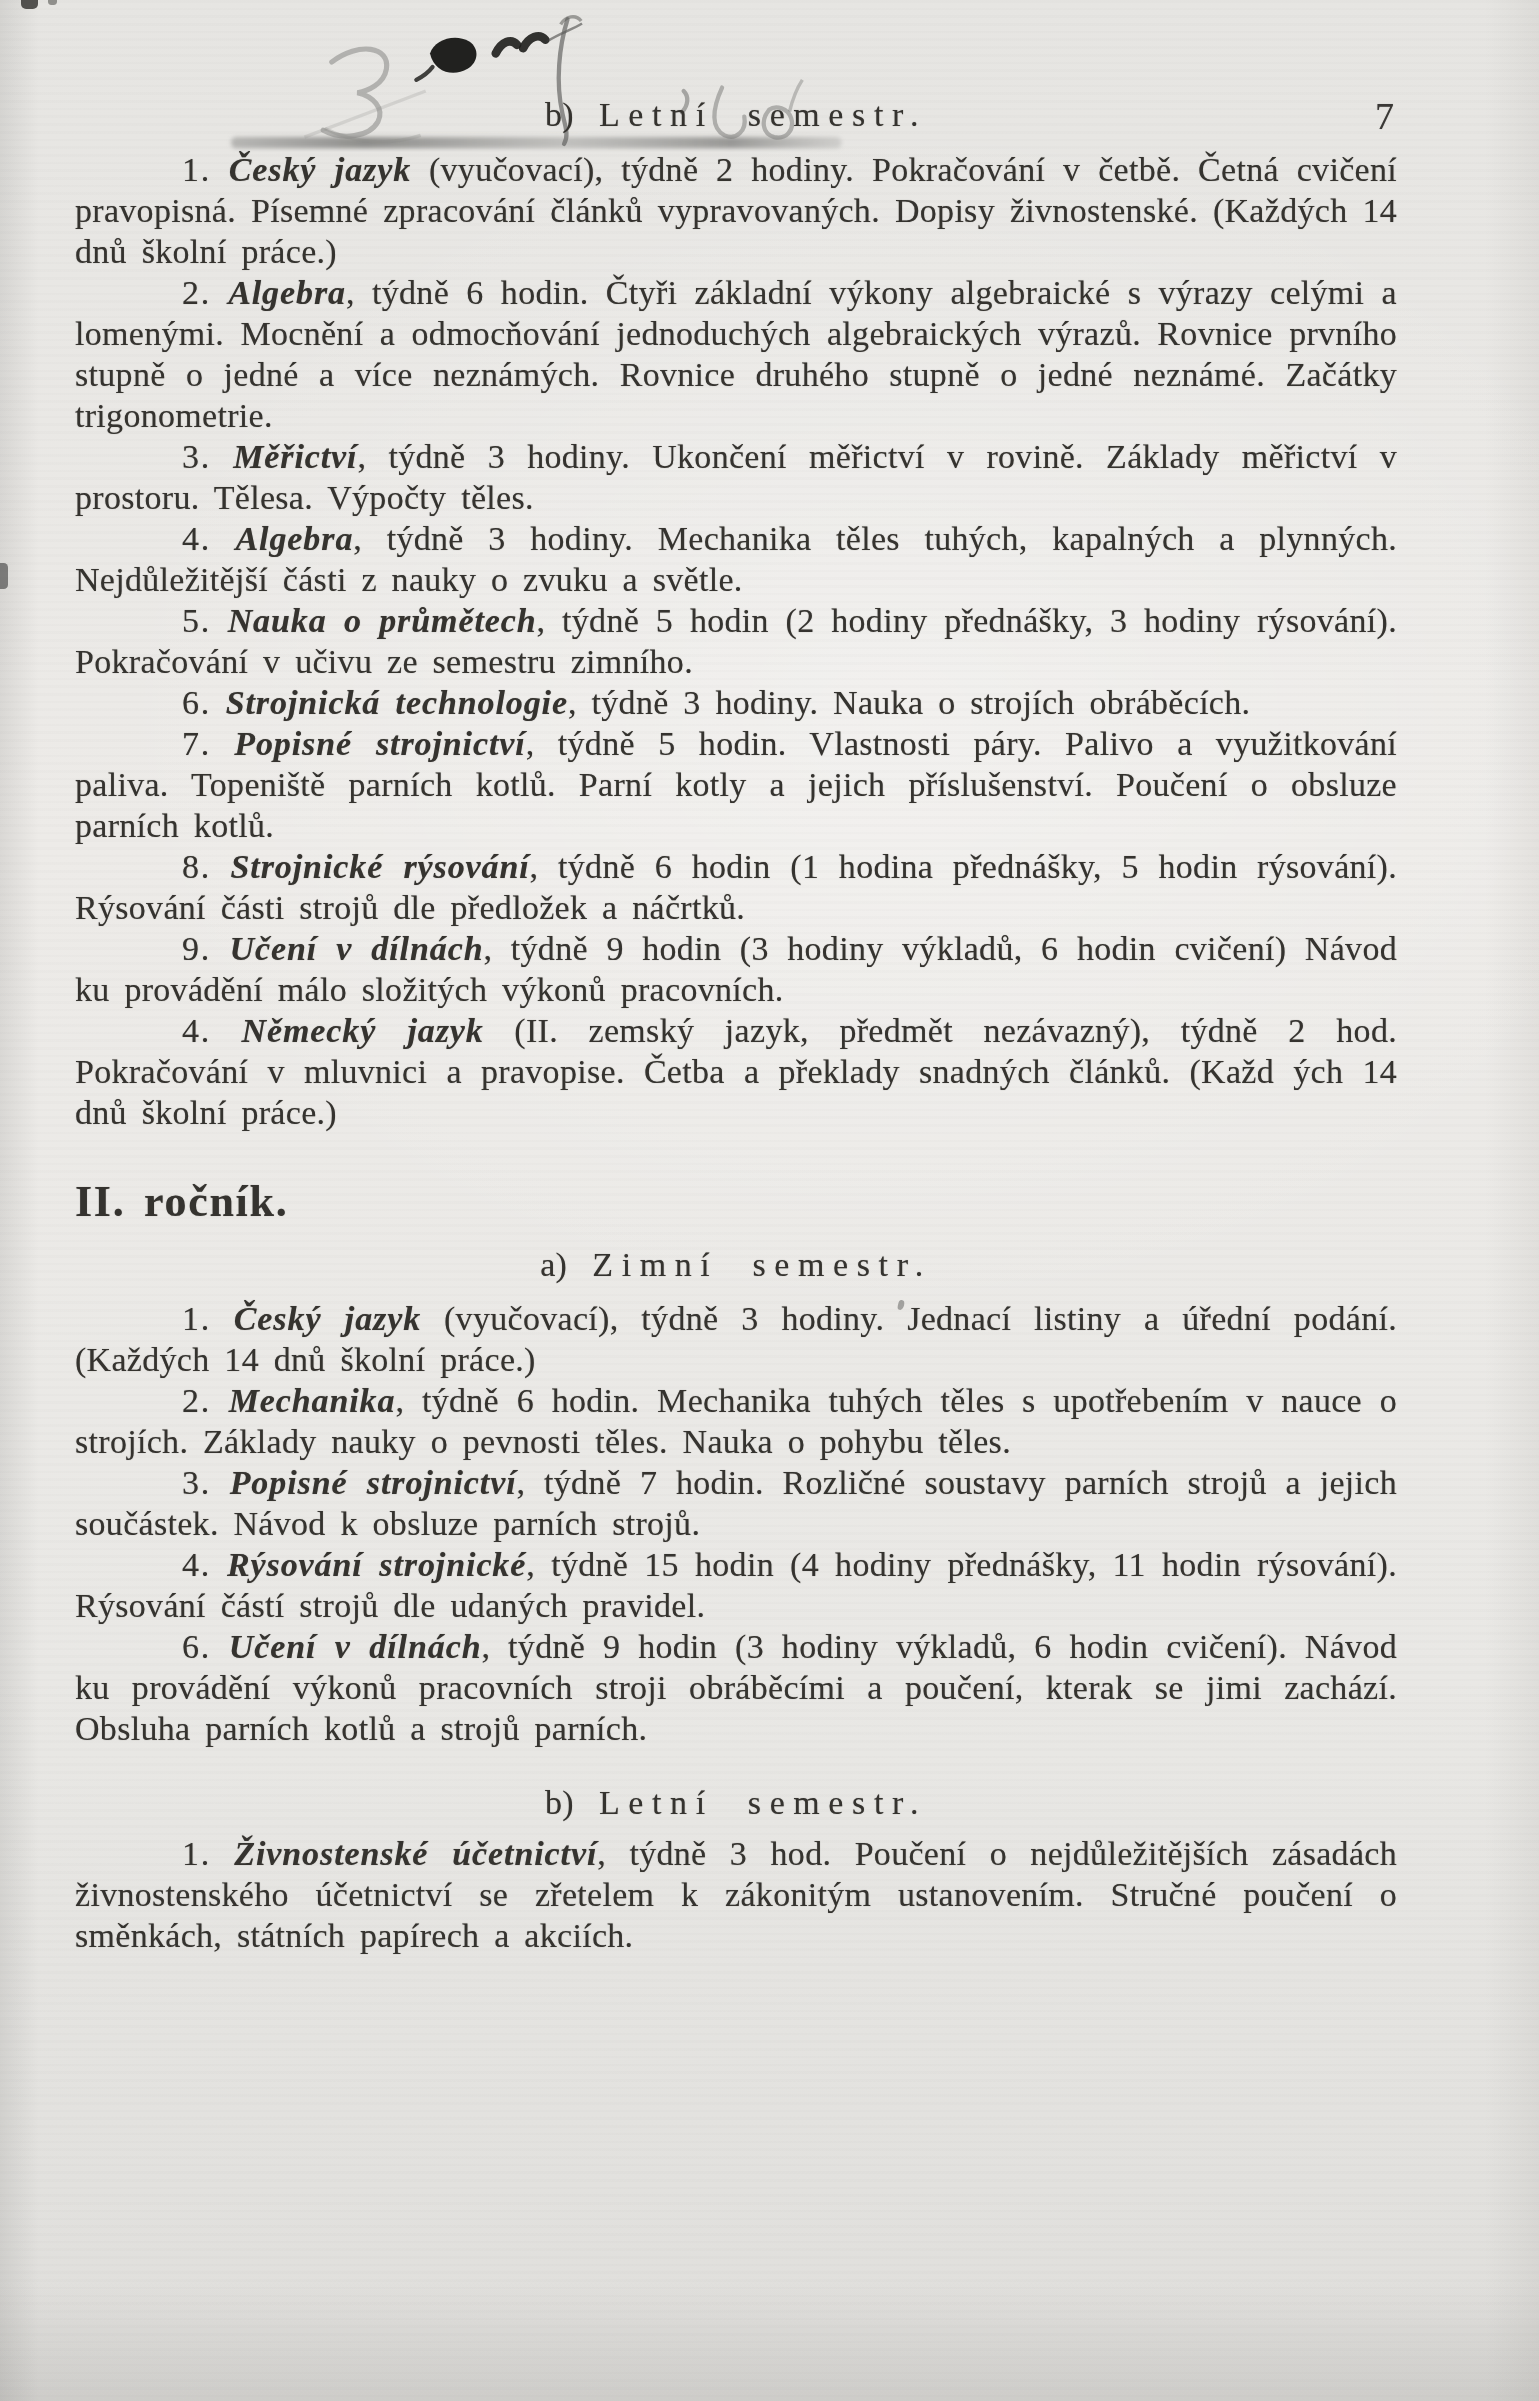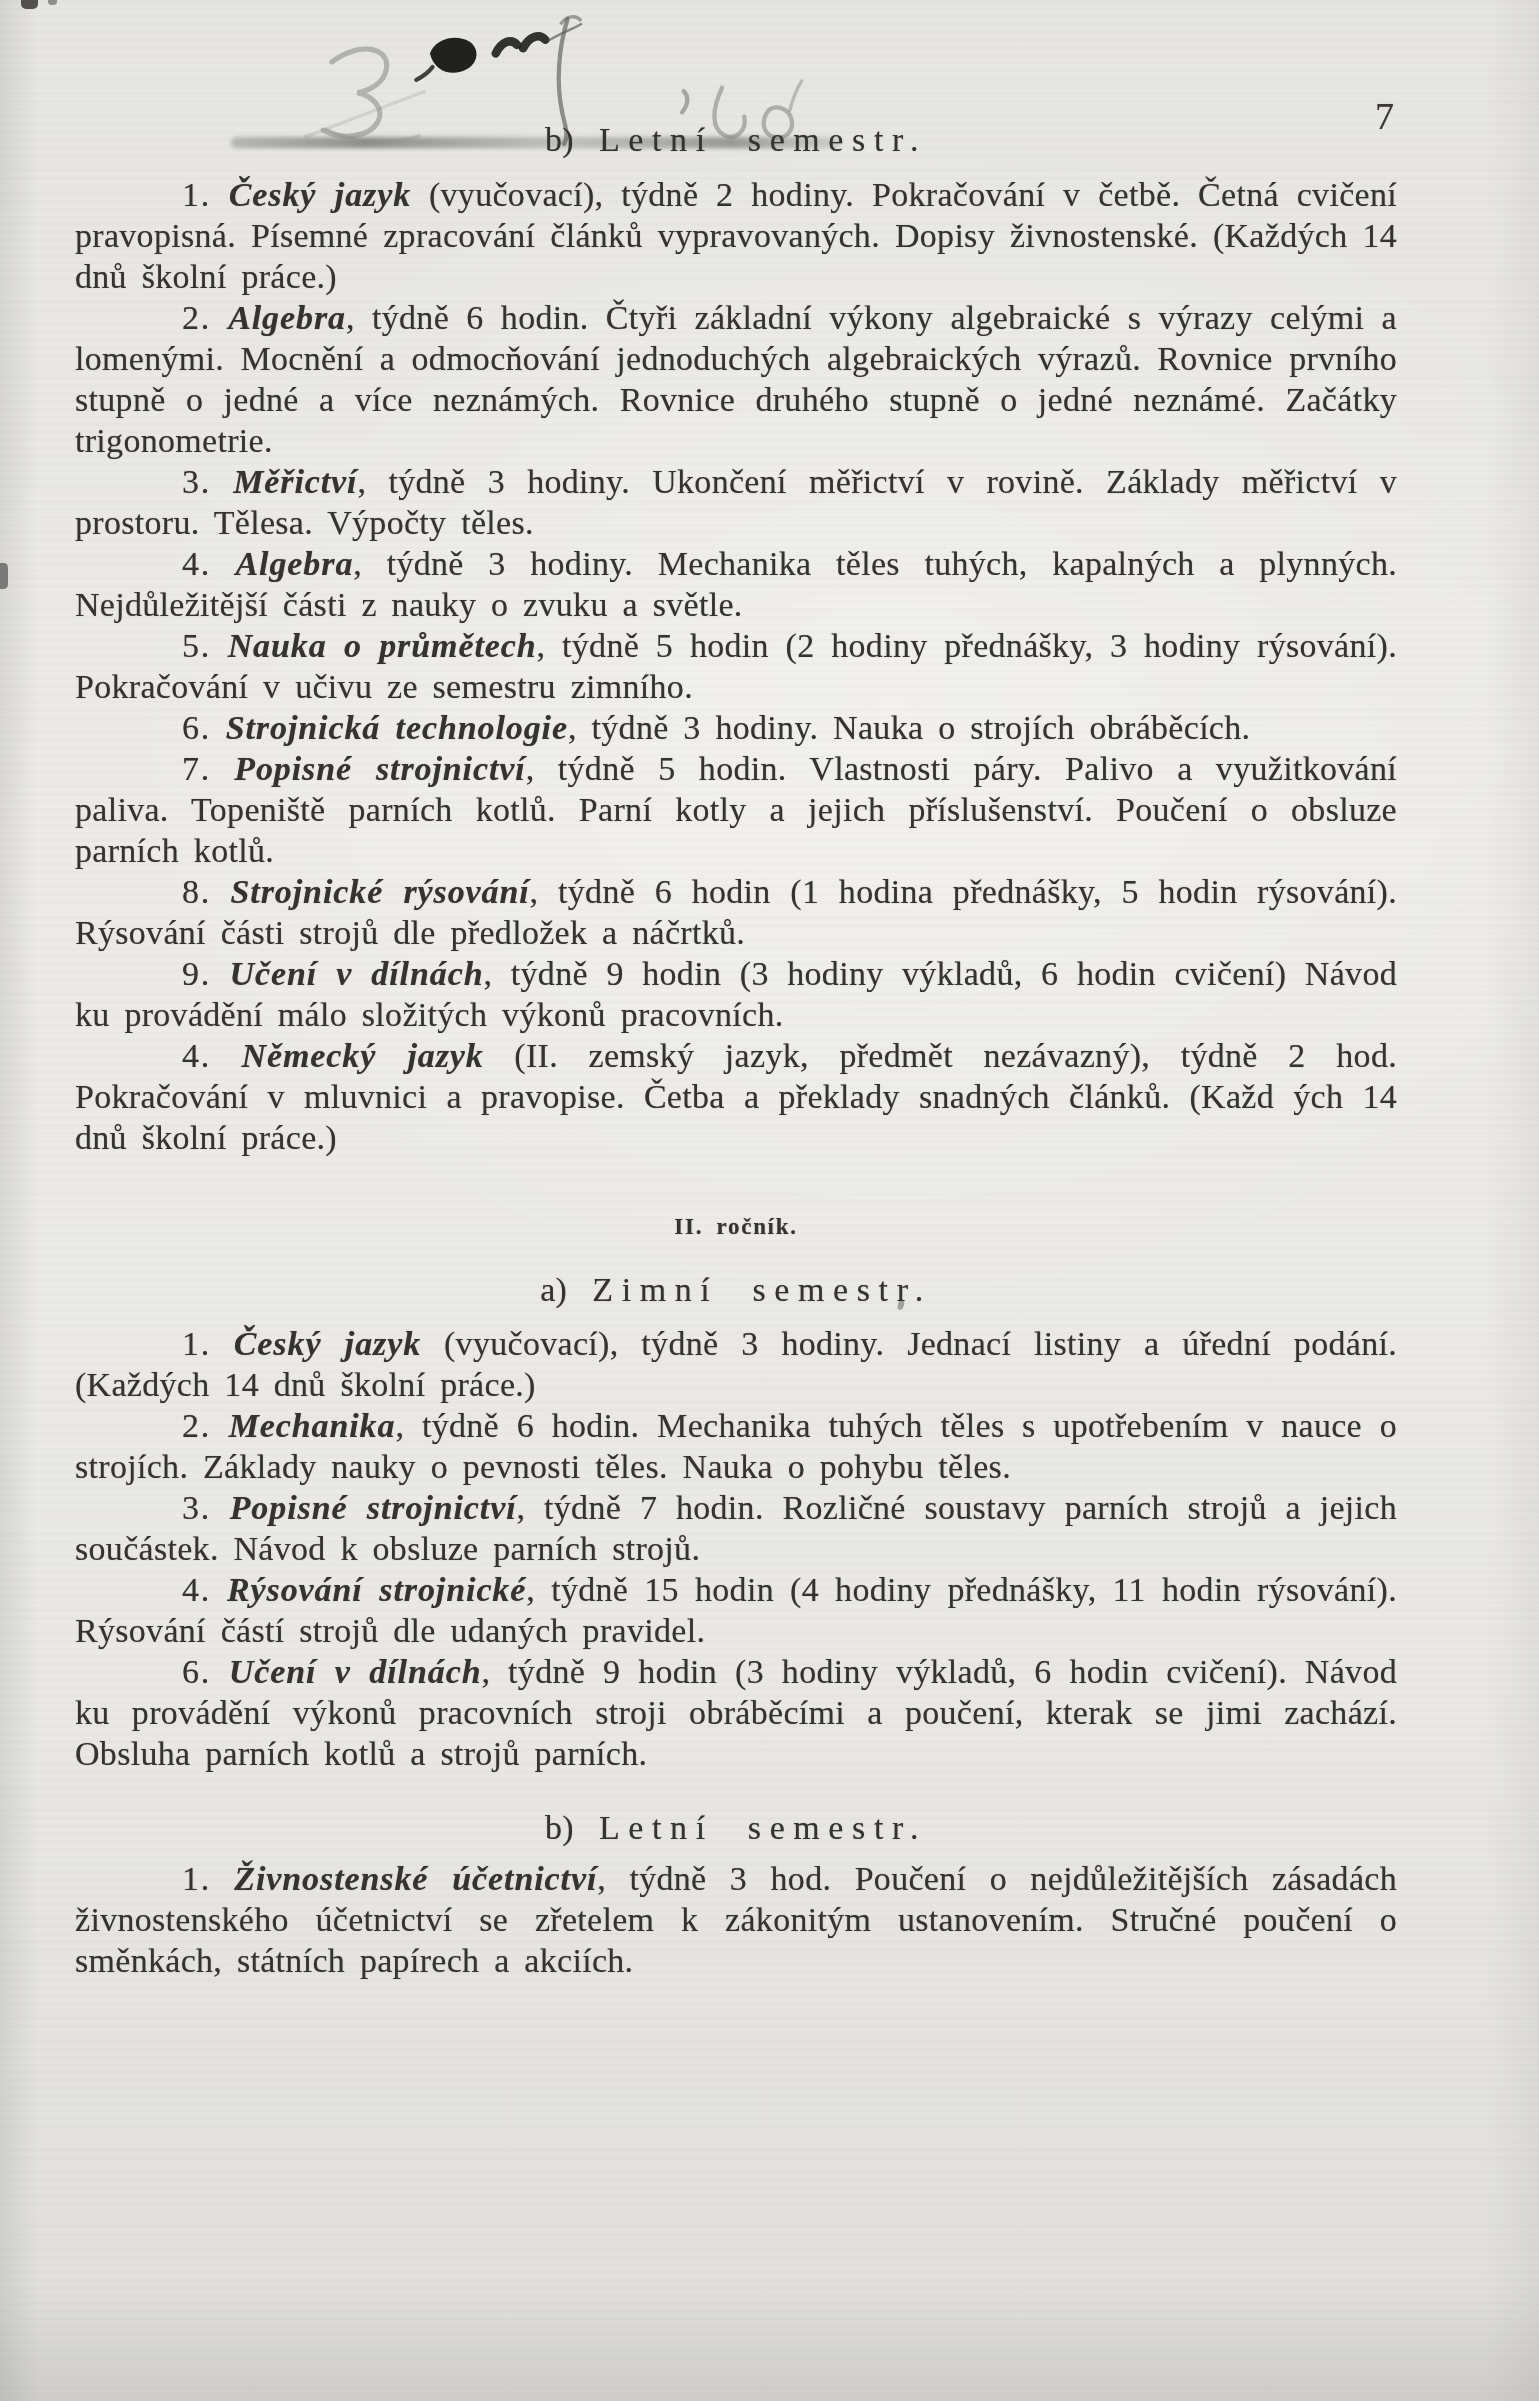--- a/index.html
+++ b/index.html
@@ -13,43 +13,42 @@
     background:
       repeating-linear-gradient(180deg, rgba(0,0,0,.012) 0 2.6px, rgba(0,0,0,0) 2.6px 7.7px),
       linear-gradient(90deg, rgba(80,80,78,.12) 0, rgba(80,80,78,0) 2.5%),
       linear-gradient(270deg, rgba(120,118,112,.09) 0, rgba(120,118,112,0) 3.5%),
       linear-gradient(0deg, rgba(100,98,94,.14) 0, rgba(100,98,94,0) 5%),
       radial-gradient(ellipse 1112px 855px at 58% 30%, rgba(255,255,255,.32), rgba(255,255,255,0) 72%),
       linear-gradient(180deg,#e6e5e2 0%,#edebe8 35%,#e9e8e5 70%,#dfdedb 100%);
   }
   .content{
     position:relative;
-    padding:119px 142px 0 75px;
+    padding:94px 142px 0 75px;
     font-size:34px;
     line-height:41px;
     text-align:justify;
     word-spacing:6px;
     letter-spacing:0.3px;
     text-shadow:0 0 1px rgba(46,44,40,.45);
   }
   p.item{margin:0;text-indent:107px;}
   .num{letter-spacing:1.7px;}
   .subject{font-style:italic;font-weight:600;letter-spacing:0.9px;}
   h3.sem{
     margin:0 0 13.7px;
     text-align:center;
     font-weight:normal;
     font-size:34px;
     text-indent:0;
   }
   h3.sem .label{letter-spacing:8.6px;word-spacing:17px;margin-left:10.3px;}
   h2.chapter{
     margin:48px 0 0;
-    text-align:center;
-    font-size:23px;
+    font-size:44px;
     font-weight:bold;
     letter-spacing:1.7px;
   }
   h3#sem2a{margin:22px 0 13.7px;}
   h3#sem2b{margin:32.5px 0 10.3px;}
   .pagenum{
     position:absolute;top:94px;right:145px;
     font-size:38px;color:#3a3836;
     text-shadow:0 0 1px rgba(46,44,40,.4);
   }

